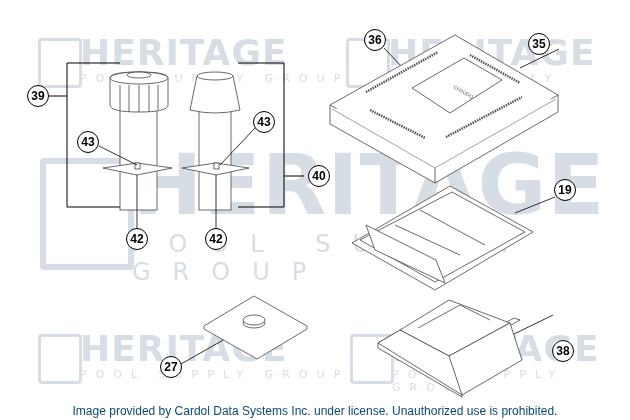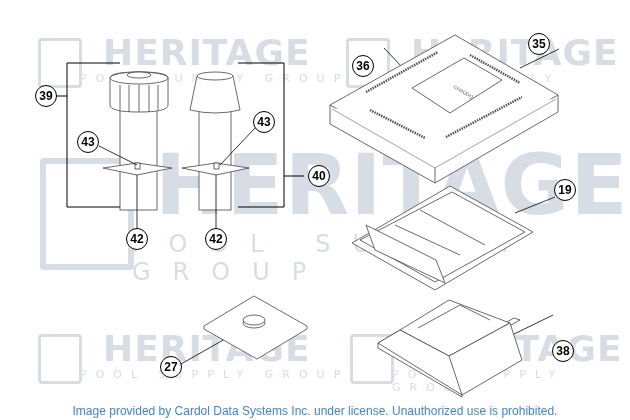--- a/index.html
+++ b/index.html
@@ -1,24 +1,24 @@
 <!DOCTYPE html>
 <html><head>
 <meta charset="utf-8">
 <style>
   html,body{margin:0;padding:0;background:#fff;}
   body{width:630px;height:420px;position:relative;overflow:hidden;font-family:"Liberation Sans",sans-serif;}
   .wm{position:absolute;color:#d7dde4;font-family:"DejaVu Sans",sans-serif;font-weight:bold;pointer-events:none;}
-  .wm .big{display:block;letter-spacing:1px;margin-left:23px;}
+  .wm .big{display:block;letter-spacing:1px;}
   .wm .small{display:block;font-weight:normal;letter-spacing:9px;}
   .wm-box{position:absolute;border:3px solid #d7dde4;border-radius:4px;}
   svg{position:absolute;left:0;top:0;}
   .callout{position:absolute;width:22px;height:22px;border:1.5px solid #000;border-radius:50%;background:#fff;
     font-size:12px;font-weight:bold;display:flex;align-items:center;justify-content:center;box-sizing:border-box;}
-  .footer{position:absolute;left:0;width:630px;top:404px;text-align:center;font-size:12px;color:#3b82f6;}
+  .footer{position:absolute;left:0;width:630px;top:404px;text-align:center;font-size:12px;color:#0c4a6e;}
 </style>
 </head>
 <body>
 
 <div class="wm-box" style="left:38px;top:38px;width:38px;height:44px;"></div>
 <div class="wm" style="left:80px;top:34px;">
   <span class="big" style="font-size:36px;line-height:38px;">HERITAGE</span>
   <span class="small" style="font-size:11px;">POOL SUPPLY GROUP</span>
 </div>
 <div class="wm-box" style="left:346px;top:38px;width:38px;height:44px;"></div>
@@ -120,24 +120,24 @@
 
   <g fill="#fff">
     <path d="M204 326 L254 296 L307 326 L257 356 Z"></path>
     <path d="M204 326 L204 329 L257 359 L307 329 L307 326"></path>
     <ellipse cx="254" cy="323" rx="11" ry="5"></ellipse>
     <ellipse cx="254" cy="320" rx="11" ry="5"></ellipse>
   </g>
 </svg>
 
 <div class="callout" style="left:528px;top:33px;">35</div>
-<div class="callout" style="left:352px;top:29px;margin-top:26px;">36</div>
+<div class="callout" style="left:364px;top:29px;">36</div>
 <div class="callout" style="left:554px;top:179px;">19</div>
 <div class="callout" style="left:552px;top:300px;margin-top:40px;">38</div>
-<div class="callout" style="left:35px;top:85px;">39</div>
+<div class="callout" style="left:27px;top:85px;">39</div>
 <div class="callout" style="left:308px;top:165px;">40</div>
 <div class="callout" style="left:160px;top:356px;">27</div>
 <div class="callout" style="left:126px;top:228px;">42</div>
 <div class="callout" style="left:205px;top:228px;">42</div>
 <div class="callout" style="left:77px;top:131px;">43</div>
 <div class="callout" style="left:253px;top:111px;">43</div>
 
 <div class="footer">Image provided by Cardol Data Systems Inc. under license. Unauthorized use is prohibited.</div>
 
 </body></html>

